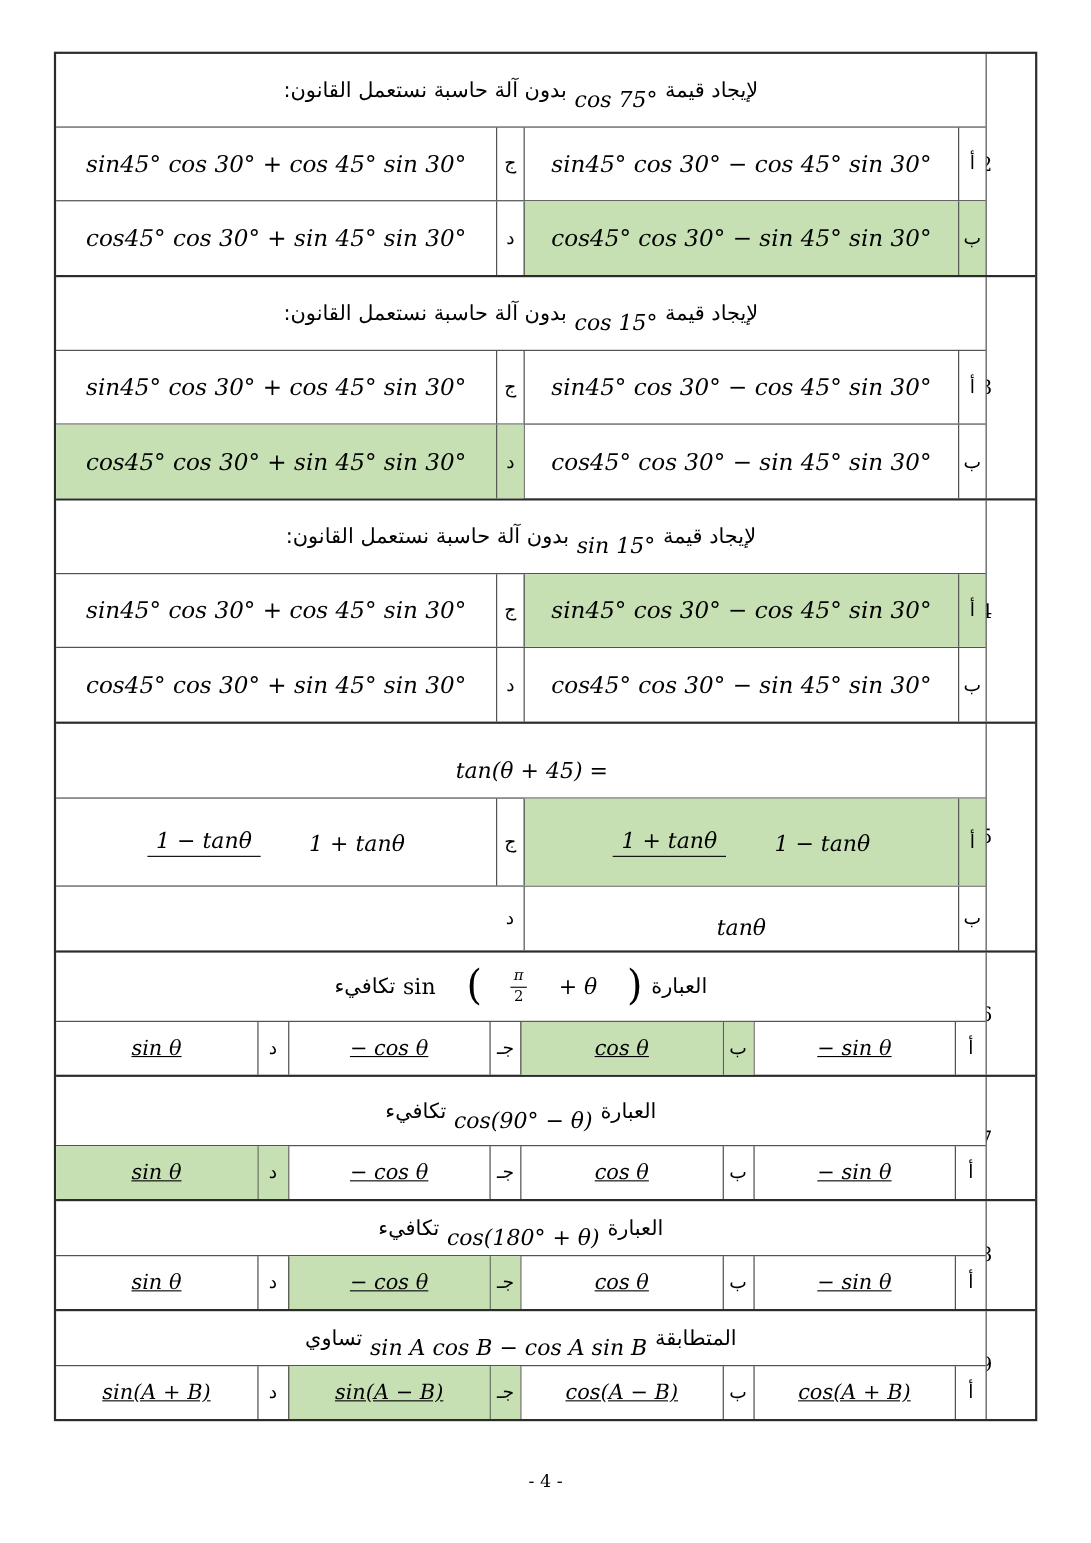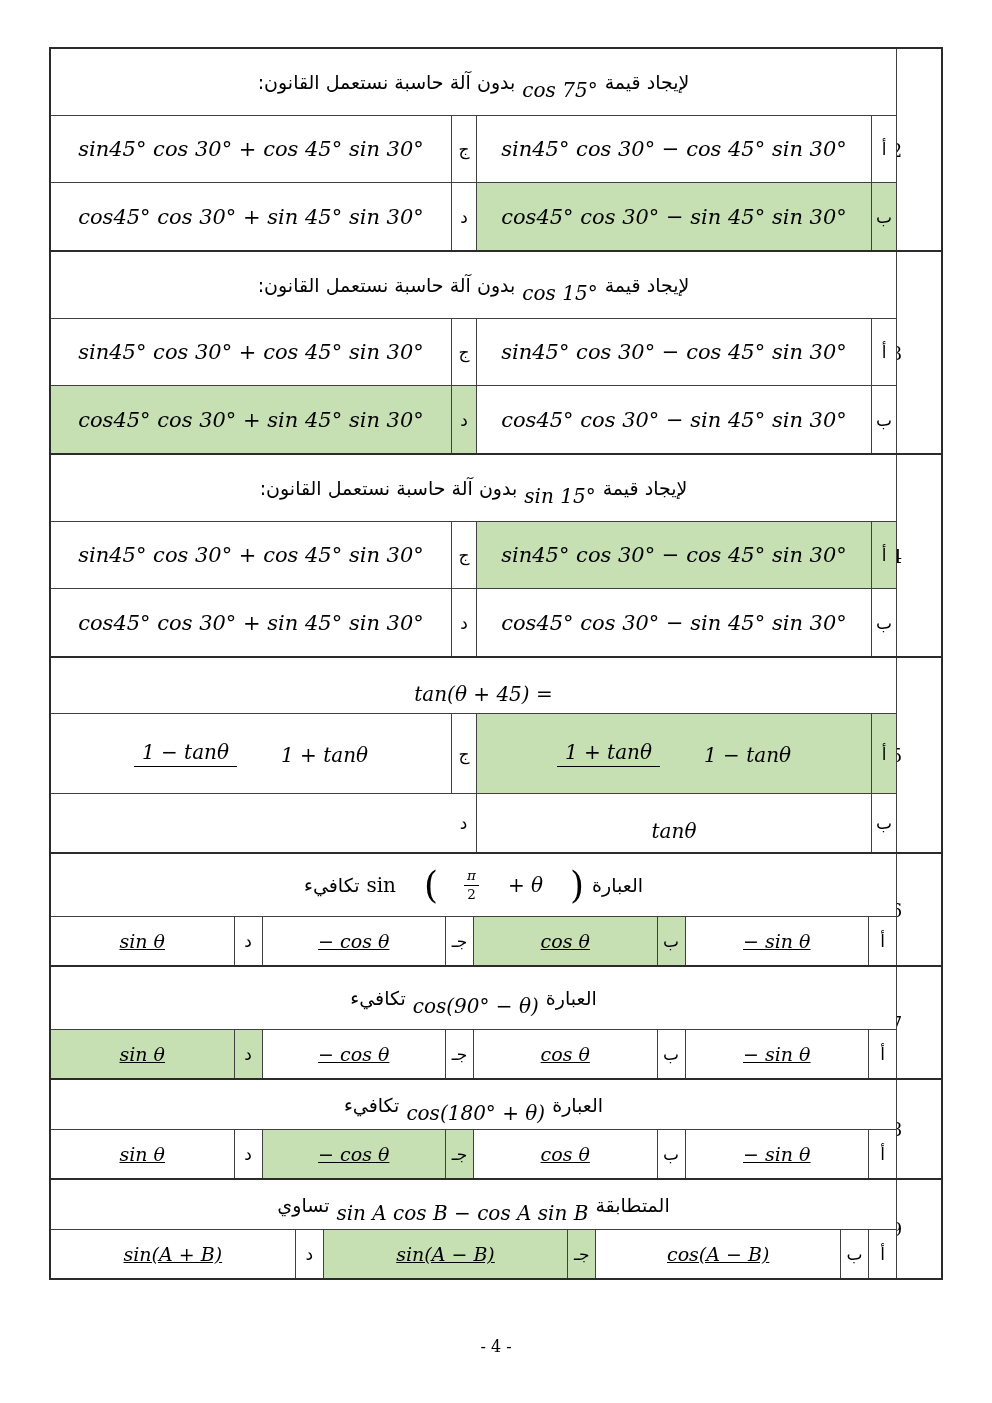--- a/index.html
+++ b/index.html
@@ -51,21 +51,21 @@
     text-align: center;
   }
   .orow { display: flex; align-items: stretch; border-bottom: 1px solid var(--bd); }
   .orow:last-child { border-bottom: none; }
   .orow > div { display: flex; align-items: center; justify-content: center; }
   .orow > div:not(:last-child) { border-left: 1px solid var(--bd); }
 
   
   .q-tall  .trow { height: 67px; }
   .q-tall  .orow { height: 67px; }
-  .q-frac  .trow { height: 56px; padding-left: 20px; }
+  .q-frac  .trow { height: 68px; padding-left: 20px; }
   .q-frac  .orow-1 { height: 80px; }
   .q-frac  .orow-2 { height: 58px; }
   .q-mid   .trow { height: 63px; }
   .q-mid   .orow { height: 48px; }
   .q-short .trow { height: 50px; }
   .q-short .orow { height: 48px; }
 
   
   .lbl2  { flex: 0 0 25px; }
   .optA2 { flex: 0 0 395px; }
@@ -418,20 +418,23 @@
     <div class="qcontent">
       <div class="trow">
         <span class="ar">المتطابقة</span>
         <span class="fml tfml">sin A cos B − cos A sin B</span>
         <span class="ar">تساوي</span>
       </div>
       <div class="orow">
         <div class="lbl4">
             <span class="ar lb">أ</span>
           </div>
+        <div class="opt4">
+            <span class="fml fml-sm">cos(A + B)</span>
+          </div>
         <div class="lbl4">
             <span class="ar lb">ب</span>
           </div>
         <div class="opt4">
             <span class="fml fml-sm">cos(A − B)</span>
           </div>
         <div class="lbl4 hl">
             <span class="ar lb">جـ</span>
           </div>
         <div class="opt4 hl">

